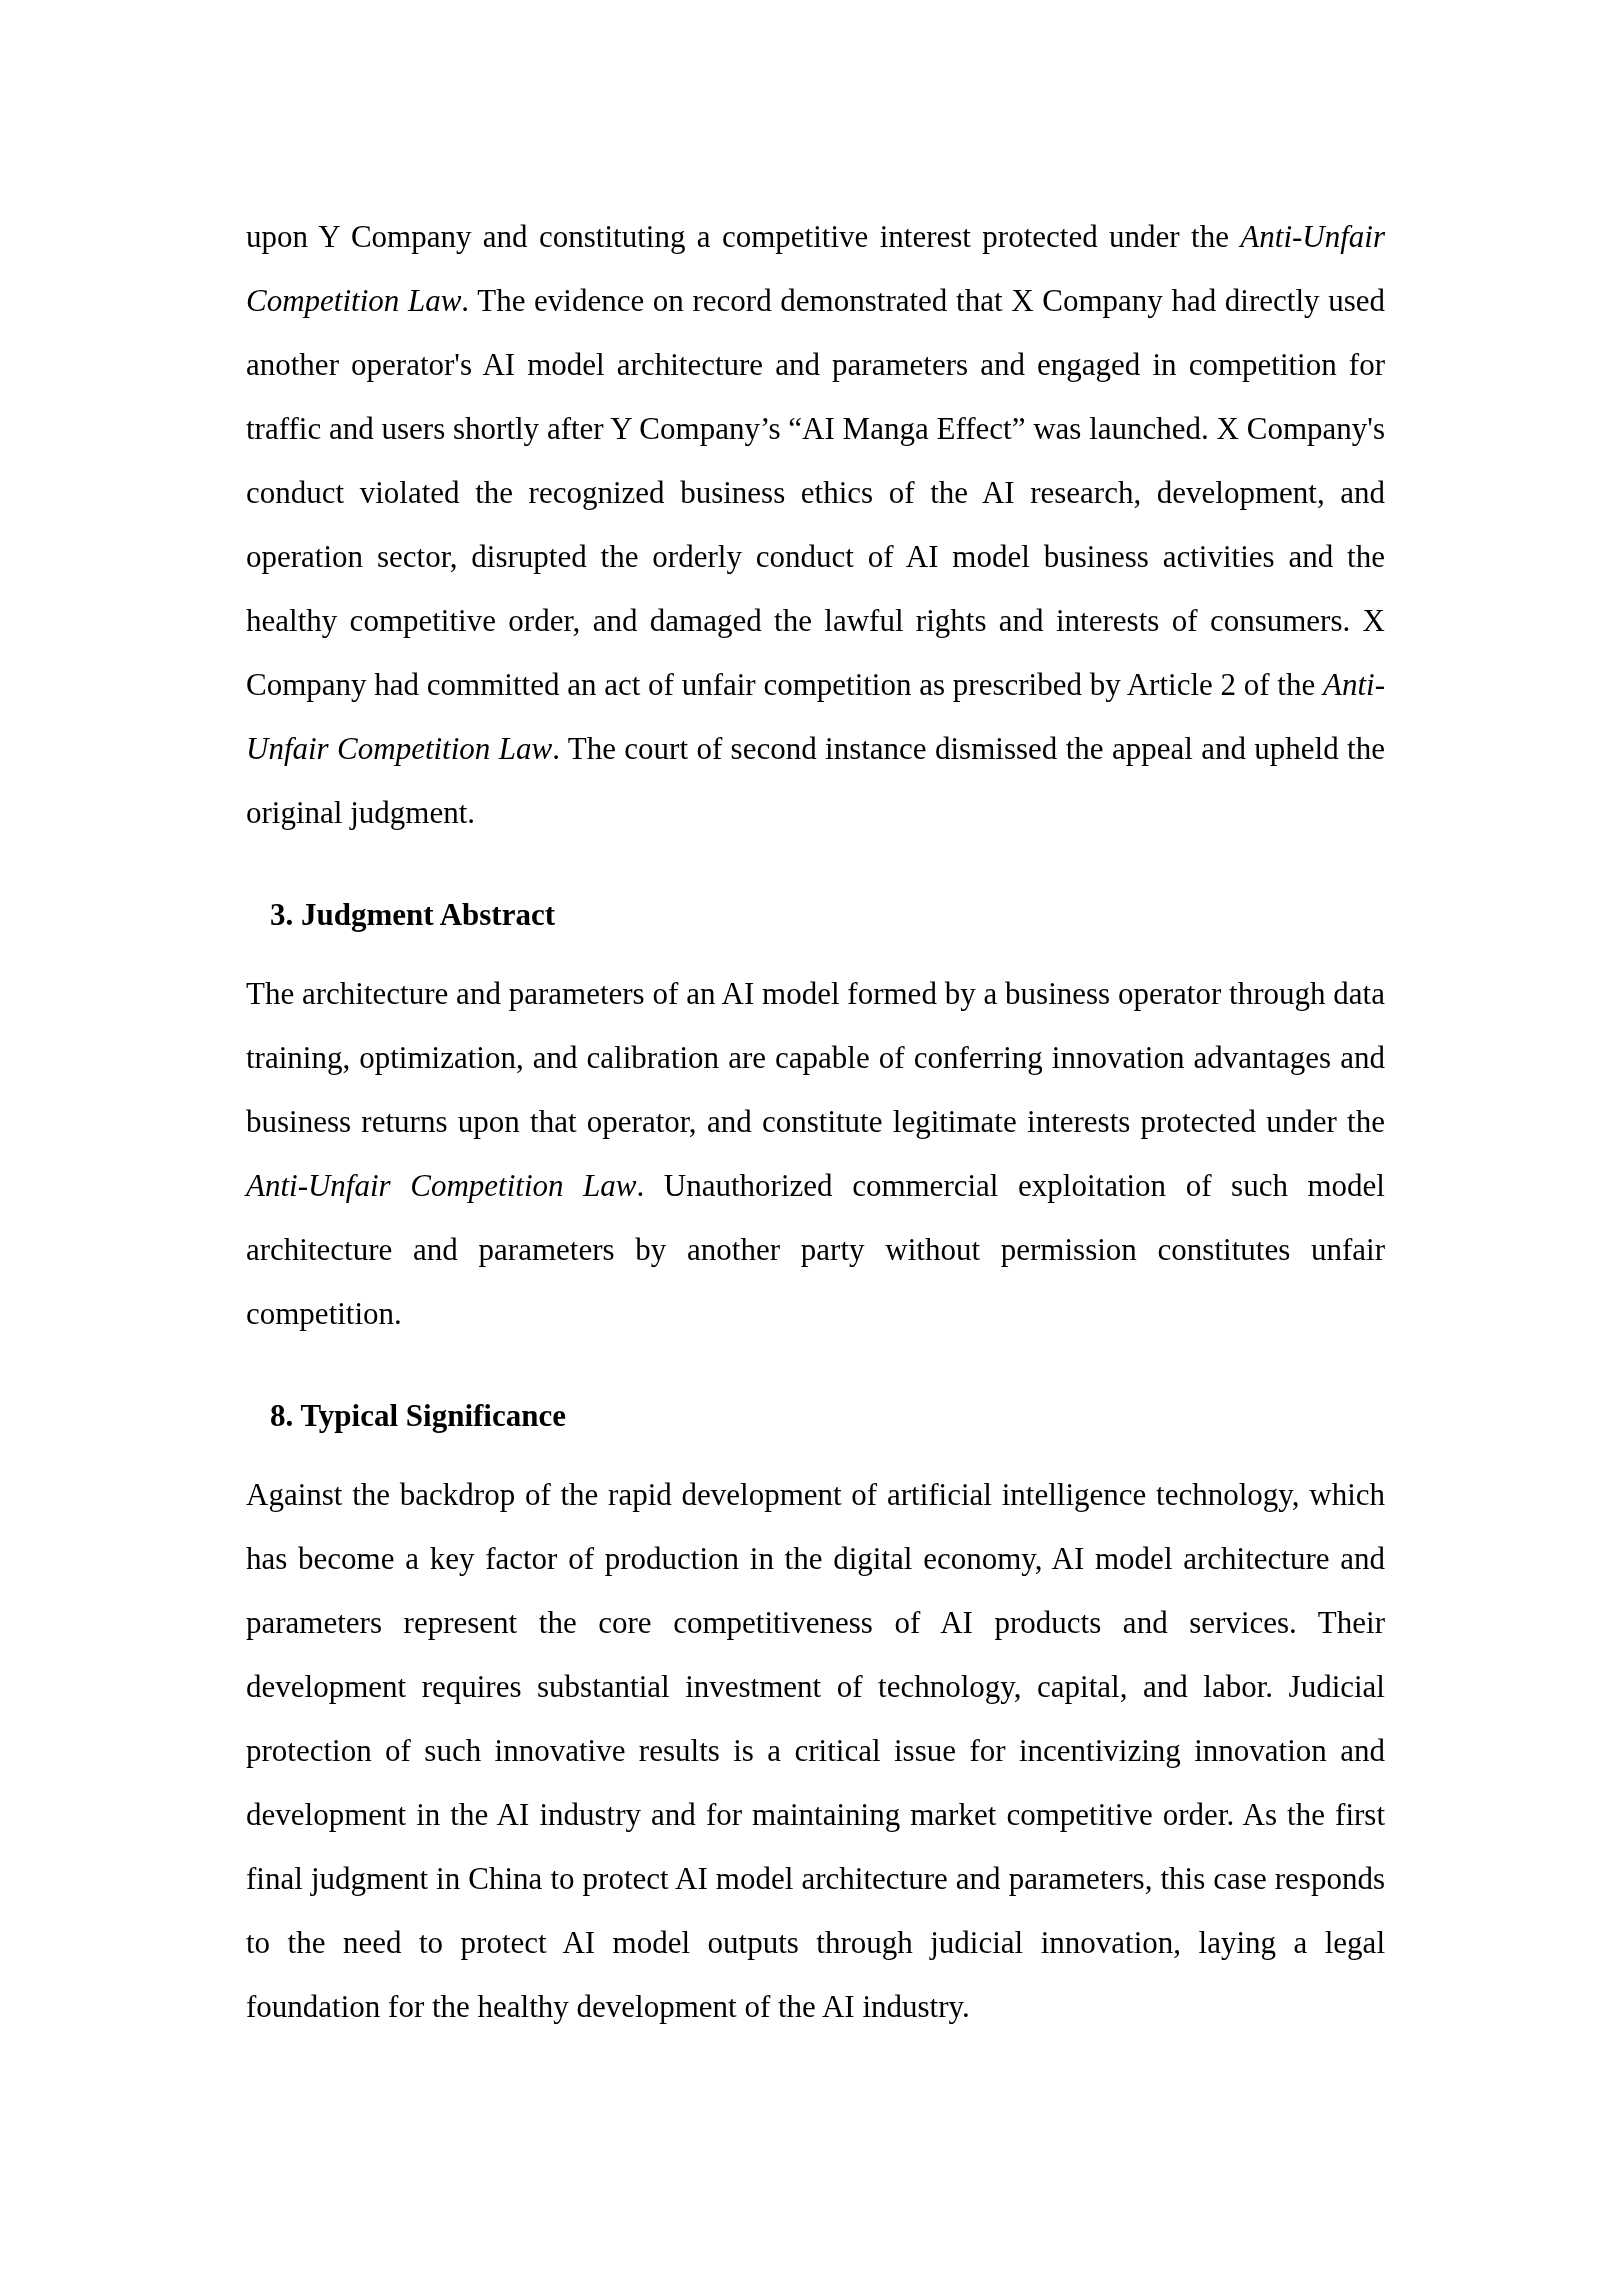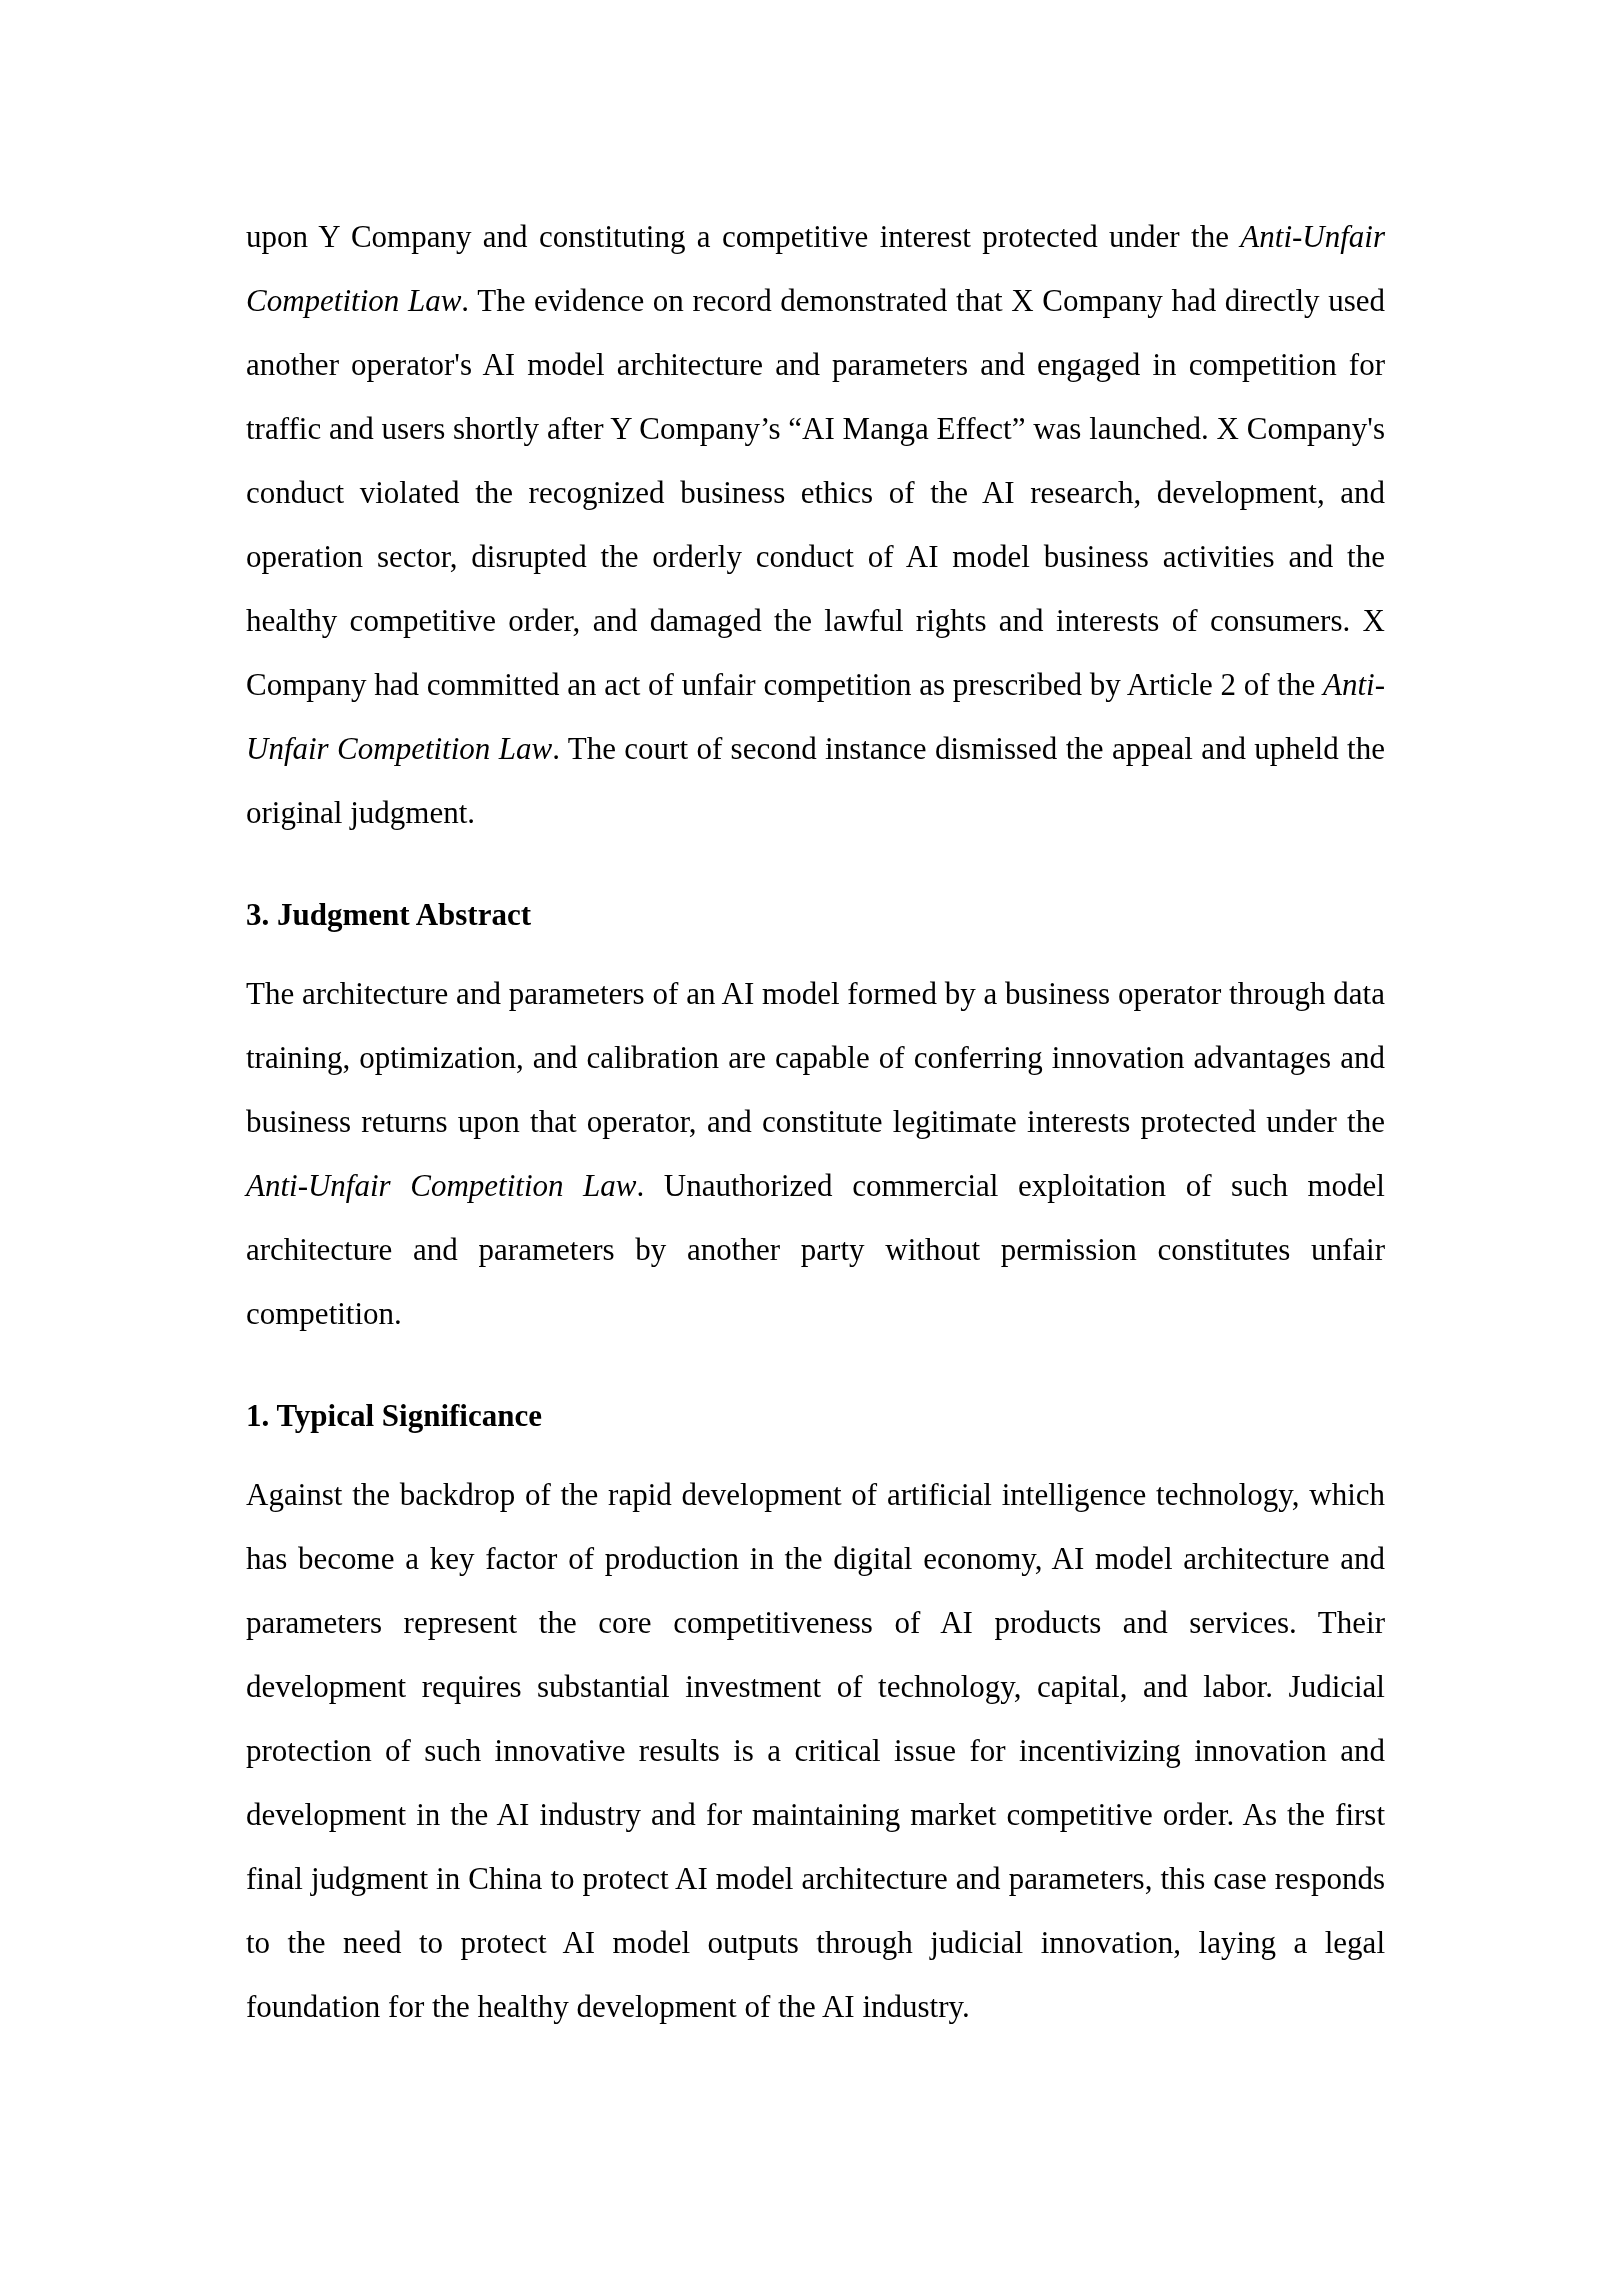--- a/index.html
+++ b/index.html
@@ -5,40 +5,40 @@
   html, body { margin: 0; padding: 0; background: #ffffff; }
   body { width: 1623px; height: 2295px; position: relative; overflow: hidden; }
   .page { position: absolute; left: 0; top: 0; width: 1623px; height: 2295px; background: #fff; }
   .content {
     position: absolute; left: 246px; top: 205px; width: 1139px;
     font-family: "Liberation Serif", "DejaVu Serif", serif;
     color: #000; font-size: 31px; line-height: 64px;
   }
   .para { margin: 0; text-align: justify; text-align-last: left; }
   .heading { margin: 0; font-weight: bold; font-size: 31px; line-height: 64px; }
-  .gap-before-h { margin-top: 38px; }
+  .gap-before-h { margin-top: 38px; margin-left: 24px; }
   .gap-after-h { margin-top: 15px; }
   em { font-style: italic; }
   .page-num {
     position: absolute; left: 0; width: 1623px; top: 2148px; text-align: center;
     font-family: "DejaVu Sans", "Liberation Sans", sans-serif; font-size: 18.6px; color: #000;
   }
 </style>
 </head>
 <body>
 
 <div class="page">
   <div class="content">
 
     <p class="para"><span>upon Y Company and constituting a competitive interest protected under the </span><em>Anti-Unfair Competition Law</em><span>. The evidence on record demonstrated that X Company had directly used another operator's AI model architecture and parameters and engaged in competition for traffic and users shortly after Y Company’s “AI Manga Effect” was launched. X Company's conduct violated the recognized business ethics of the AI research, development, and operation sector, disrupted the orderly conduct of AI model business activities and the healthy competitive order, and damaged the lawful rights and interests of consumers. X Company had committed an act of unfair competition as prescribed by Article 2 of the </span><em>Anti-Unfair Competition Law</em><span>. The court of second instance dismissed the appeal and upheld the original judgment.</span></p>
 
     <h2 class="heading gap-before-h">3. Judgment Abstract</h2>
 
     <p class="para gap-after-h"><span>The architecture and parameters of an AI model formed by a business operator through data training, optimization, and calibration are capable of conferring innovation advantages and business returns upon that operator, and constitute legitimate interests protected under the </span><em>Anti-Unfair Competition Law</em><span>. Unauthorized commercial exploitation of such model architecture and parameters by another party without permission constitutes unfair competition.</span></p>
 
-    <h2 class="heading gap-before-h">1. Typical Significance</h2>
+    <h2 class="heading gap-before-h">8. Typical Significance</h2>
 
     <p class="para gap-after-h">Against the backdrop of the rapid development of artificial intelligence technology, which has become a key factor of production in the digital economy, AI model architecture and parameters represent the core competitiveness of AI products and services. Their development requires substantial investment of technology, capital, and labor. Judicial protection of such innovative results is a critical issue for incentivizing innovation and development in the AI industry and for maintaining market competitive order. As the first final judgment in China to protect AI model architecture and parameters, this case responds to the need to protect AI model outputs through judicial innovation, laying a legal foundation for the healthy development of the AI industry.</p>
 
   </div>
 
 </div>
 
 
 </body></html>

